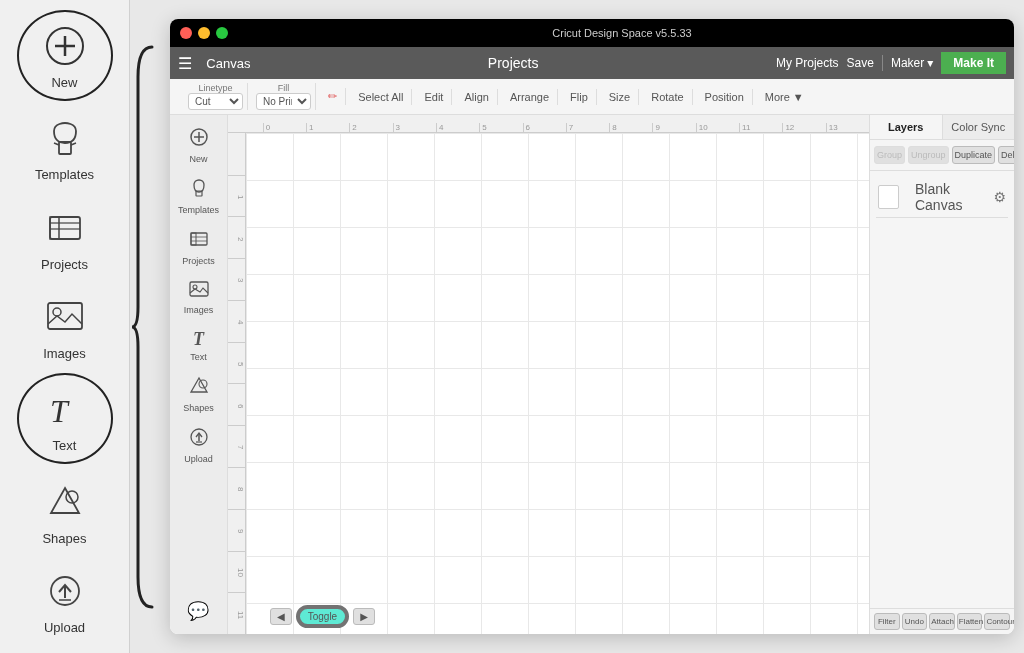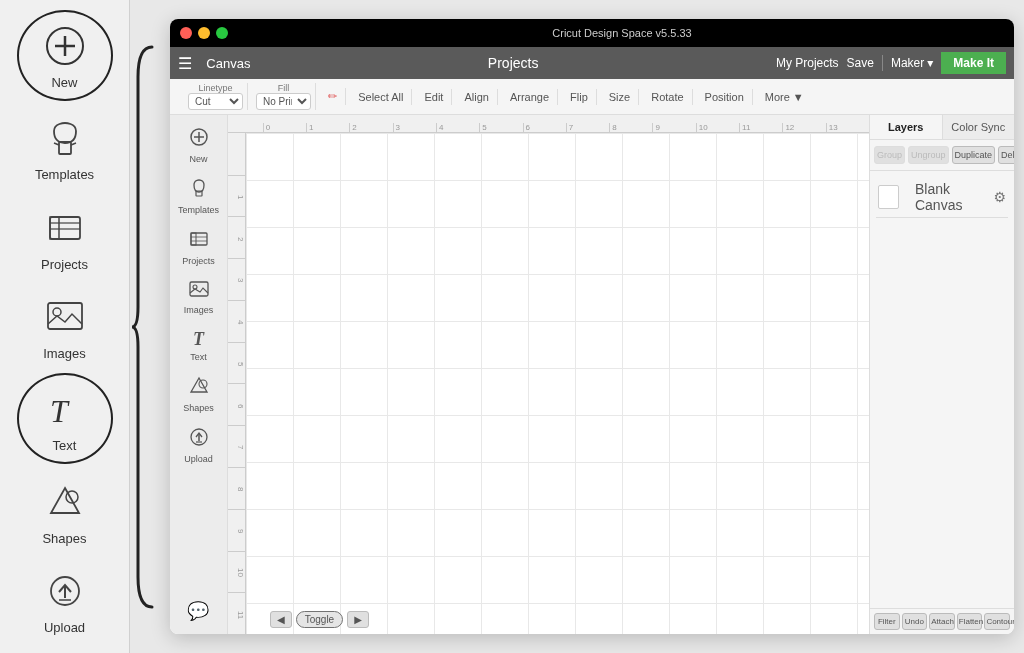--- a/index.html
+++ b/index.html
@@ -378,22 +378,22 @@
       background: #e0e0e0;
       border: 1px solid #bbb;
       border-radius: 3px;
       font-size: 10px;
       padding: 2px 6px;
       cursor: pointer;
       color: #555;
     }
 
     .toggle-group {
-      background: #e5e5e5;
-      border: 1px solid #737373;
+      background: #5eead4;
+      border: 4px solid #737373;
       border-radius: 12px;
       display: flex;
       align-items: center;
       padding: 2px 8px;
       gap: 4px;
       font-size: 10px;
       color: #555;
       cursor: pointer;
       justify-content: center;
     }

